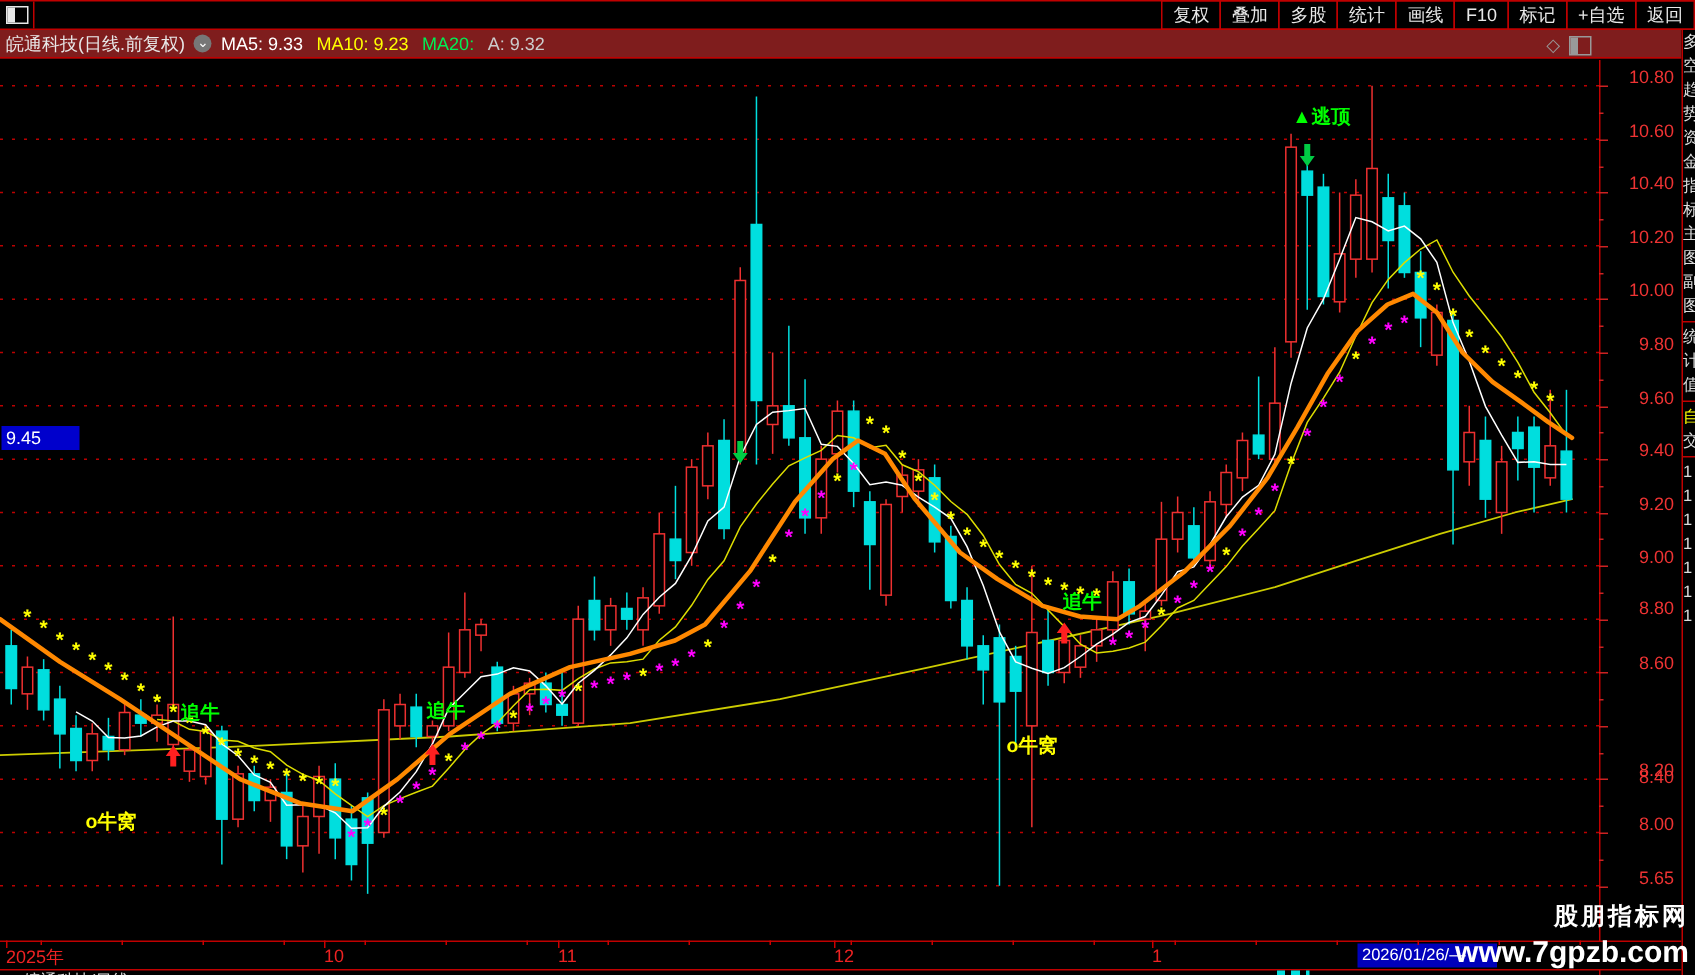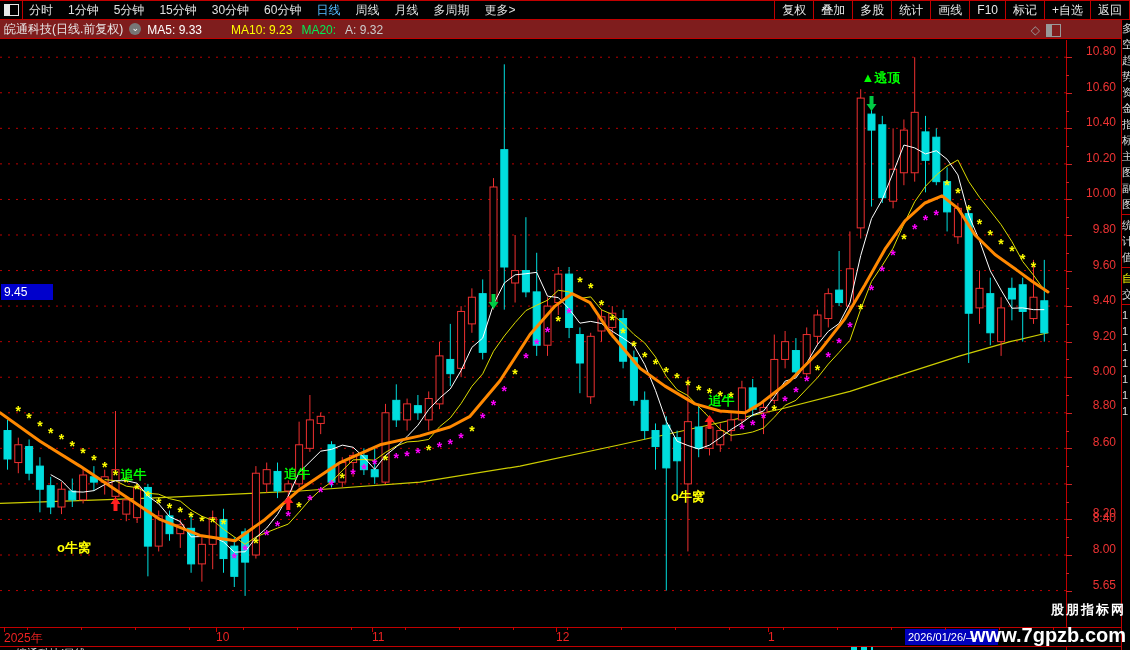--- a/index.html
+++ b/index.html
@@ -47,60 +47,47 @@
            color:#fff;font-size:11px;line-height:16px;padding-left:3px;box-sizing:border-box;}
   .fragment{position:absolute;overflow:hidden;color:#ddd;font-size:11px;}
   
   #sidebar{position:absolute;left:1121px;top:20px;width:9px;height:630px;border-left:1px solid #c00000;
            overflow:hidden;background:#000;}
   #sidebar .sg{display:block;width:14px;color:#ddd;font-size:11px;line-height:16px;}
   #sidebar .sep{display:block;width:9px;height:1px;background:#c00000;margin:2px 0;}
   #sidebar .yel{color:#ffff00;}
   
   .wm{position:absolute;right:4px;color:#ffffff;font-weight:bold;z-index:60;white-space:nowrap;}
-  .wm1{top:601px;font-size:13px;letter-spacing:2px;}
+  .wm1{top:601px;font-size:16px;letter-spacing:2px;}
   .wm2{top:624px;font-size:20px;}
 </style>
 </head>
 <body>
 
 <div class="menubar">
   <div class="winbox">
     <div class="winglyph"></div>
   </div>
-  <div class="menu-left" id="menu-left">
-      <span>分时</span>
-      <span>1分钟</span>
-      <span>5分钟</span>
-      <span>15分钟</span>
-      <span>30分钟</span>
-      <span>60分钟</span>
-      <span class="active">日线</span>
-      <span>周线</span>
-      <span>月线</span>
-      <span>多周期</span>
-      <span>更多&gt;</span>
-    </div>
   <div class="menu-right" id="menu-right">
       <span class="btn">复权</span>
       <span class="btn">叠加</span>
       <span class="btn">多股</span>
       <span class="btn">统计</span>
       <span class="btn">画线</span>
       <span class="btn">F10</span>
       <span class="btn">标记</span>
       <span class="btn">+自选</span>
       <span class="btn">返回</span>
     </div>
 </div>
 
 <div class="titlebar">
   <span class="stock-title">皖通科技(日线.前复权)</span>
   <span class="collapse-ic">⌄</span>
-  <span class="legend" id="legend"><span style="color: rgb(255, 255, 255);">MA5: 9.33</span><span style="color: rgb(255, 255, 0); margin-left: 20px;">MA10: 9.23</span><span style="color: rgb(0, 238, 85);">MA20:</span><span style="color: rgb(204, 204, 204);">A: 9.32</span></span>
+  <span class="legend" id="legend"><span style="color: rgb(255, 255, 255);">MA5: 9.33</span><span style="color: rgb(255, 255, 0);">MA10: 9.23</span><span style="color: rgb(0, 238, 85);">MA20:</span><span style="color: rgb(204, 204, 204);">A: 9.32</span></span>
   <span class="pane-ics">
     <span class="diamond-ic">◇</span>
     <span class="pane-ic"></span>
   </span>
 </div>
 
 <svg id="chart" width="1066" height="588" viewBox="0 40 1066 588">
     <g>
       <line x1="0" y1="590.556" x2="1066" y2="590.556" stroke="#bb0000" stroke-width="1" stroke-dasharray="2 6"></line>
       <line x1="0" y1="555" x2="1066" y2="555" stroke="#bb0000" stroke-width="1" stroke-dasharray="2 6"></line>

